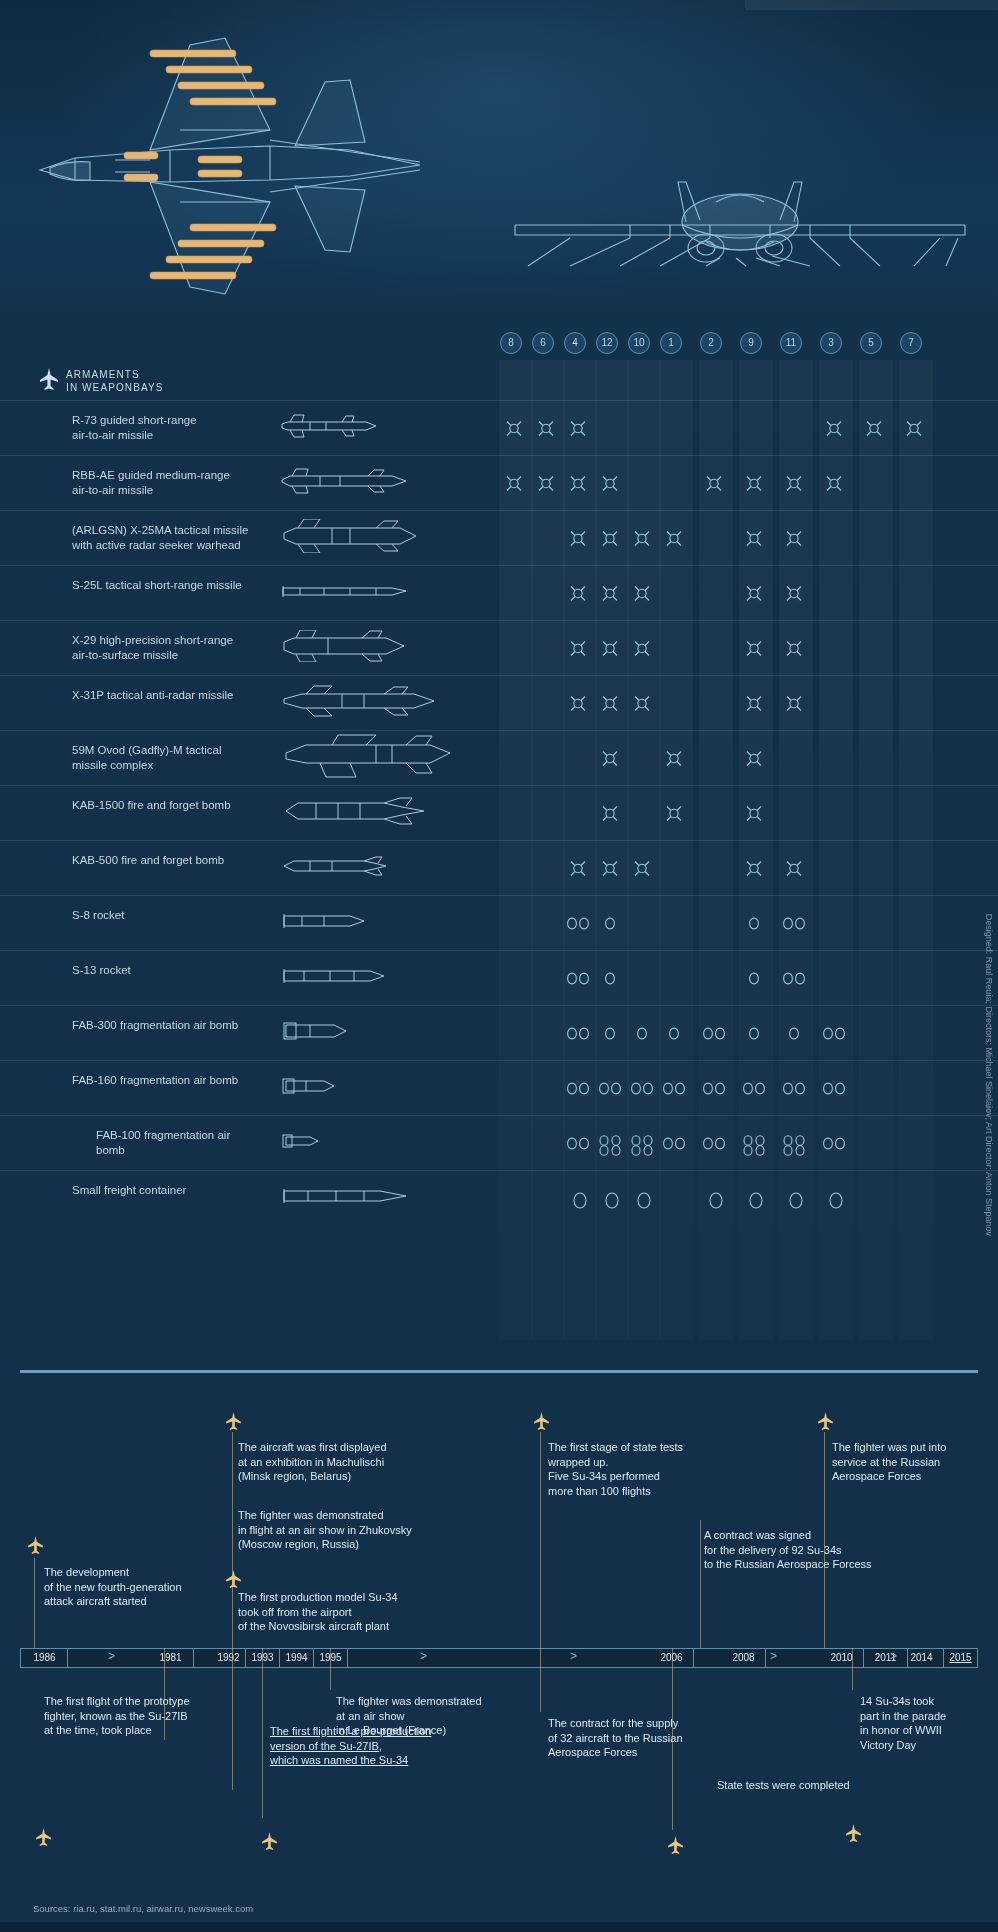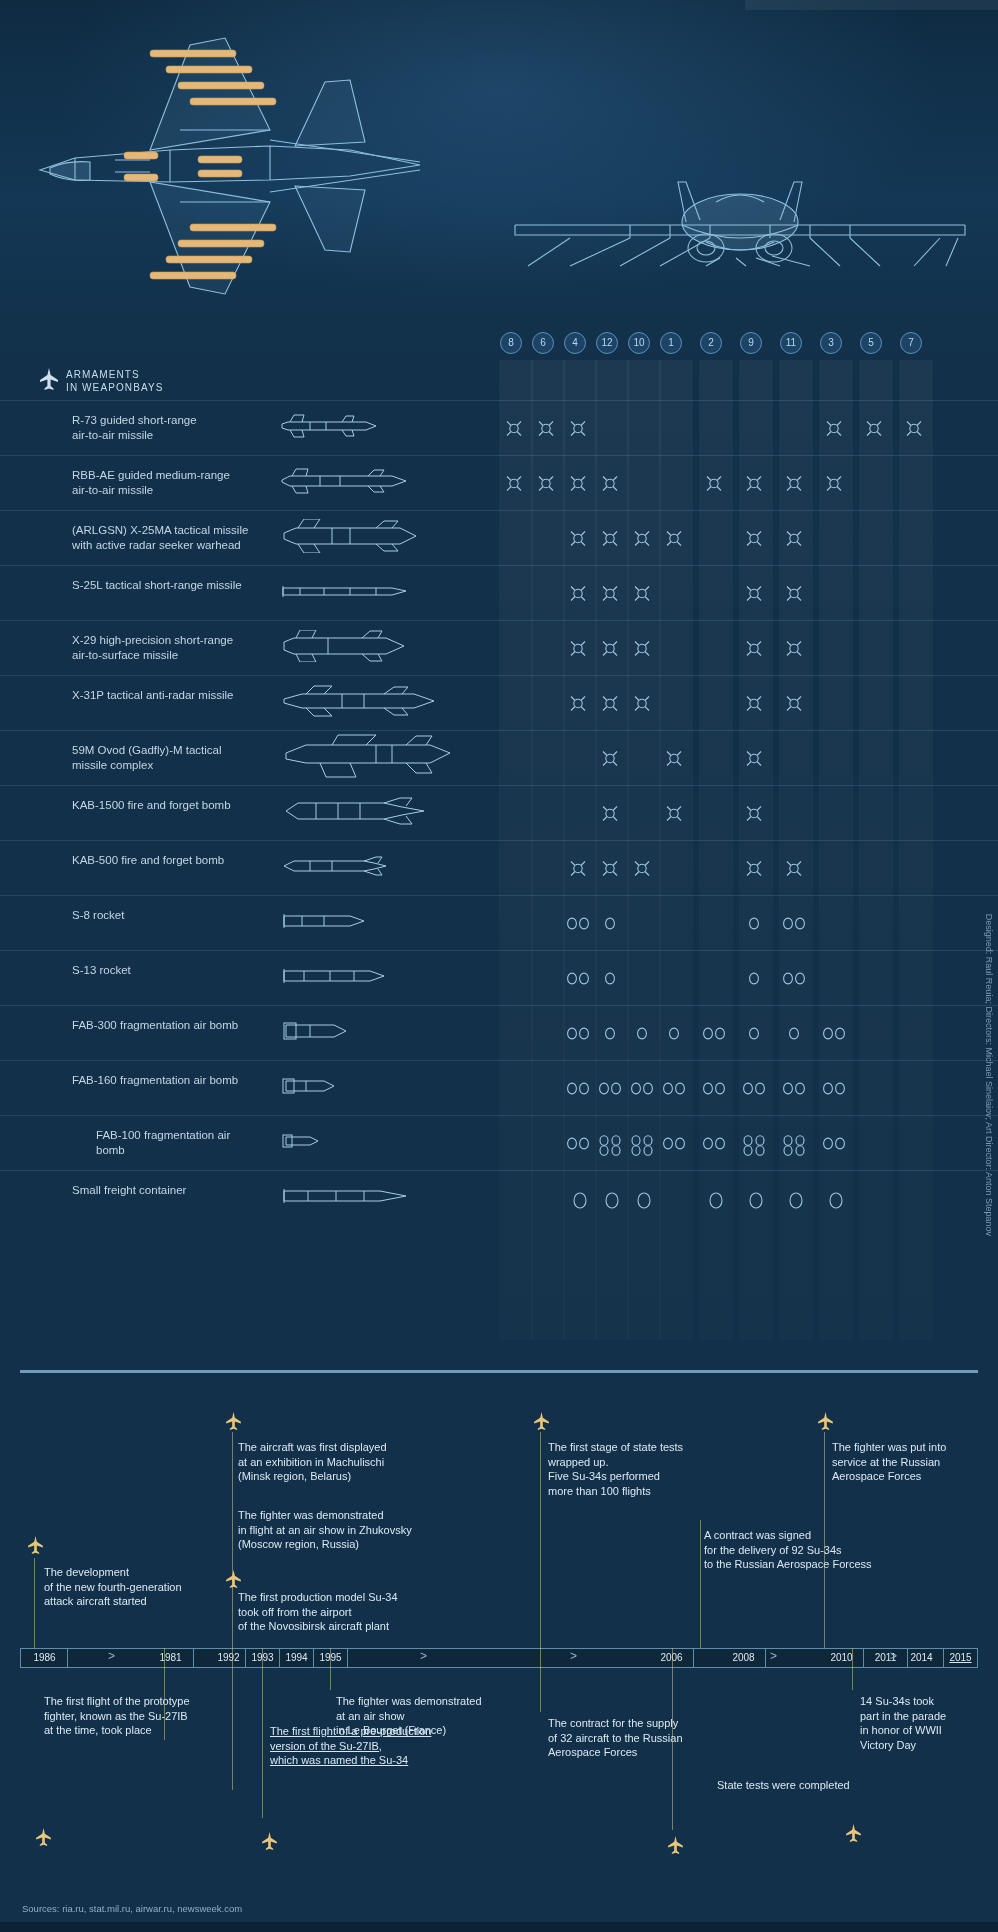--- a/index.html
+++ b/index.html
@@ -102,21 +102,21 @@
   .tl-line { position:absolute; background:#e7d39a; }
   .tl-plane { position:absolute; color:#e8c77a; font-size:15px; }
 
   
   #credit {
     position:absolute; right:4px; top:1236px;
     transform:rotate(90deg); transform-origin:right top;
     font-size:9px; color:#7c9cb4; white-space:nowrap;
   }
   #sources {
-    position:absolute; left:22px; bottom:18px;
+    position:absolute; left:33px; bottom:18px;
     font-size:9.5px; color:#8fb0c6;margin-top:8px;
   }
   #botbar {
     position:absolute; left:0; bottom:0; width:998px; height:10px;
     background:#0c2236;
   }
   .legend-strip {
     position:absolute; left:745px; top:0; width:253px; height:10px;
     background:rgba(255,255,255,0.06);
   }

